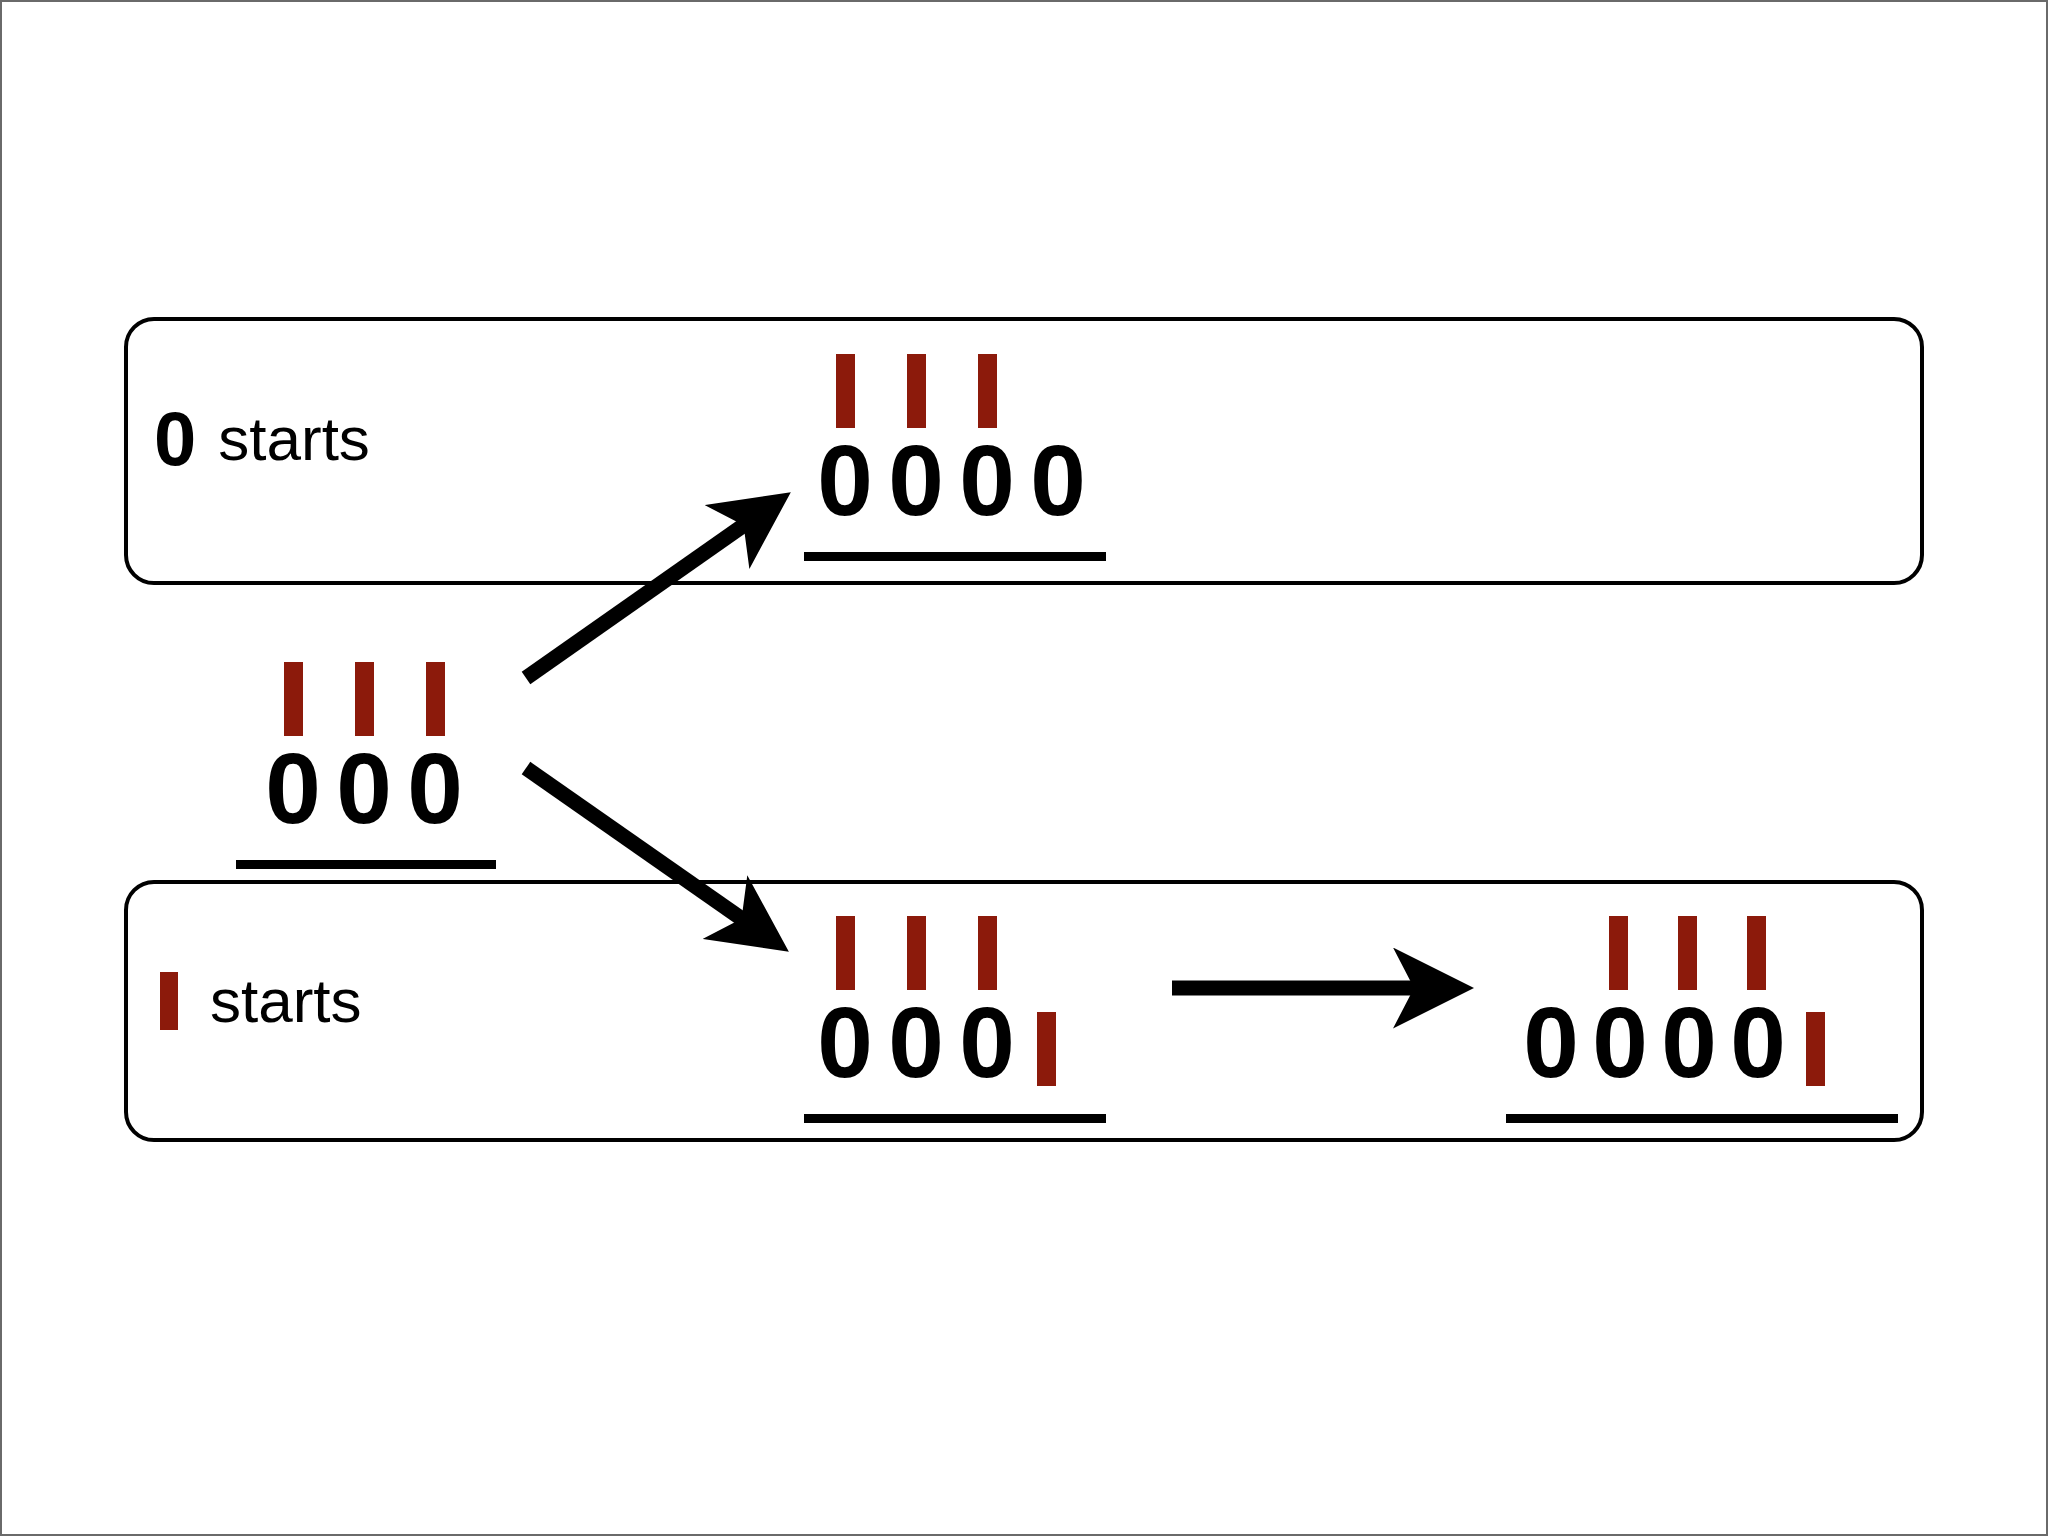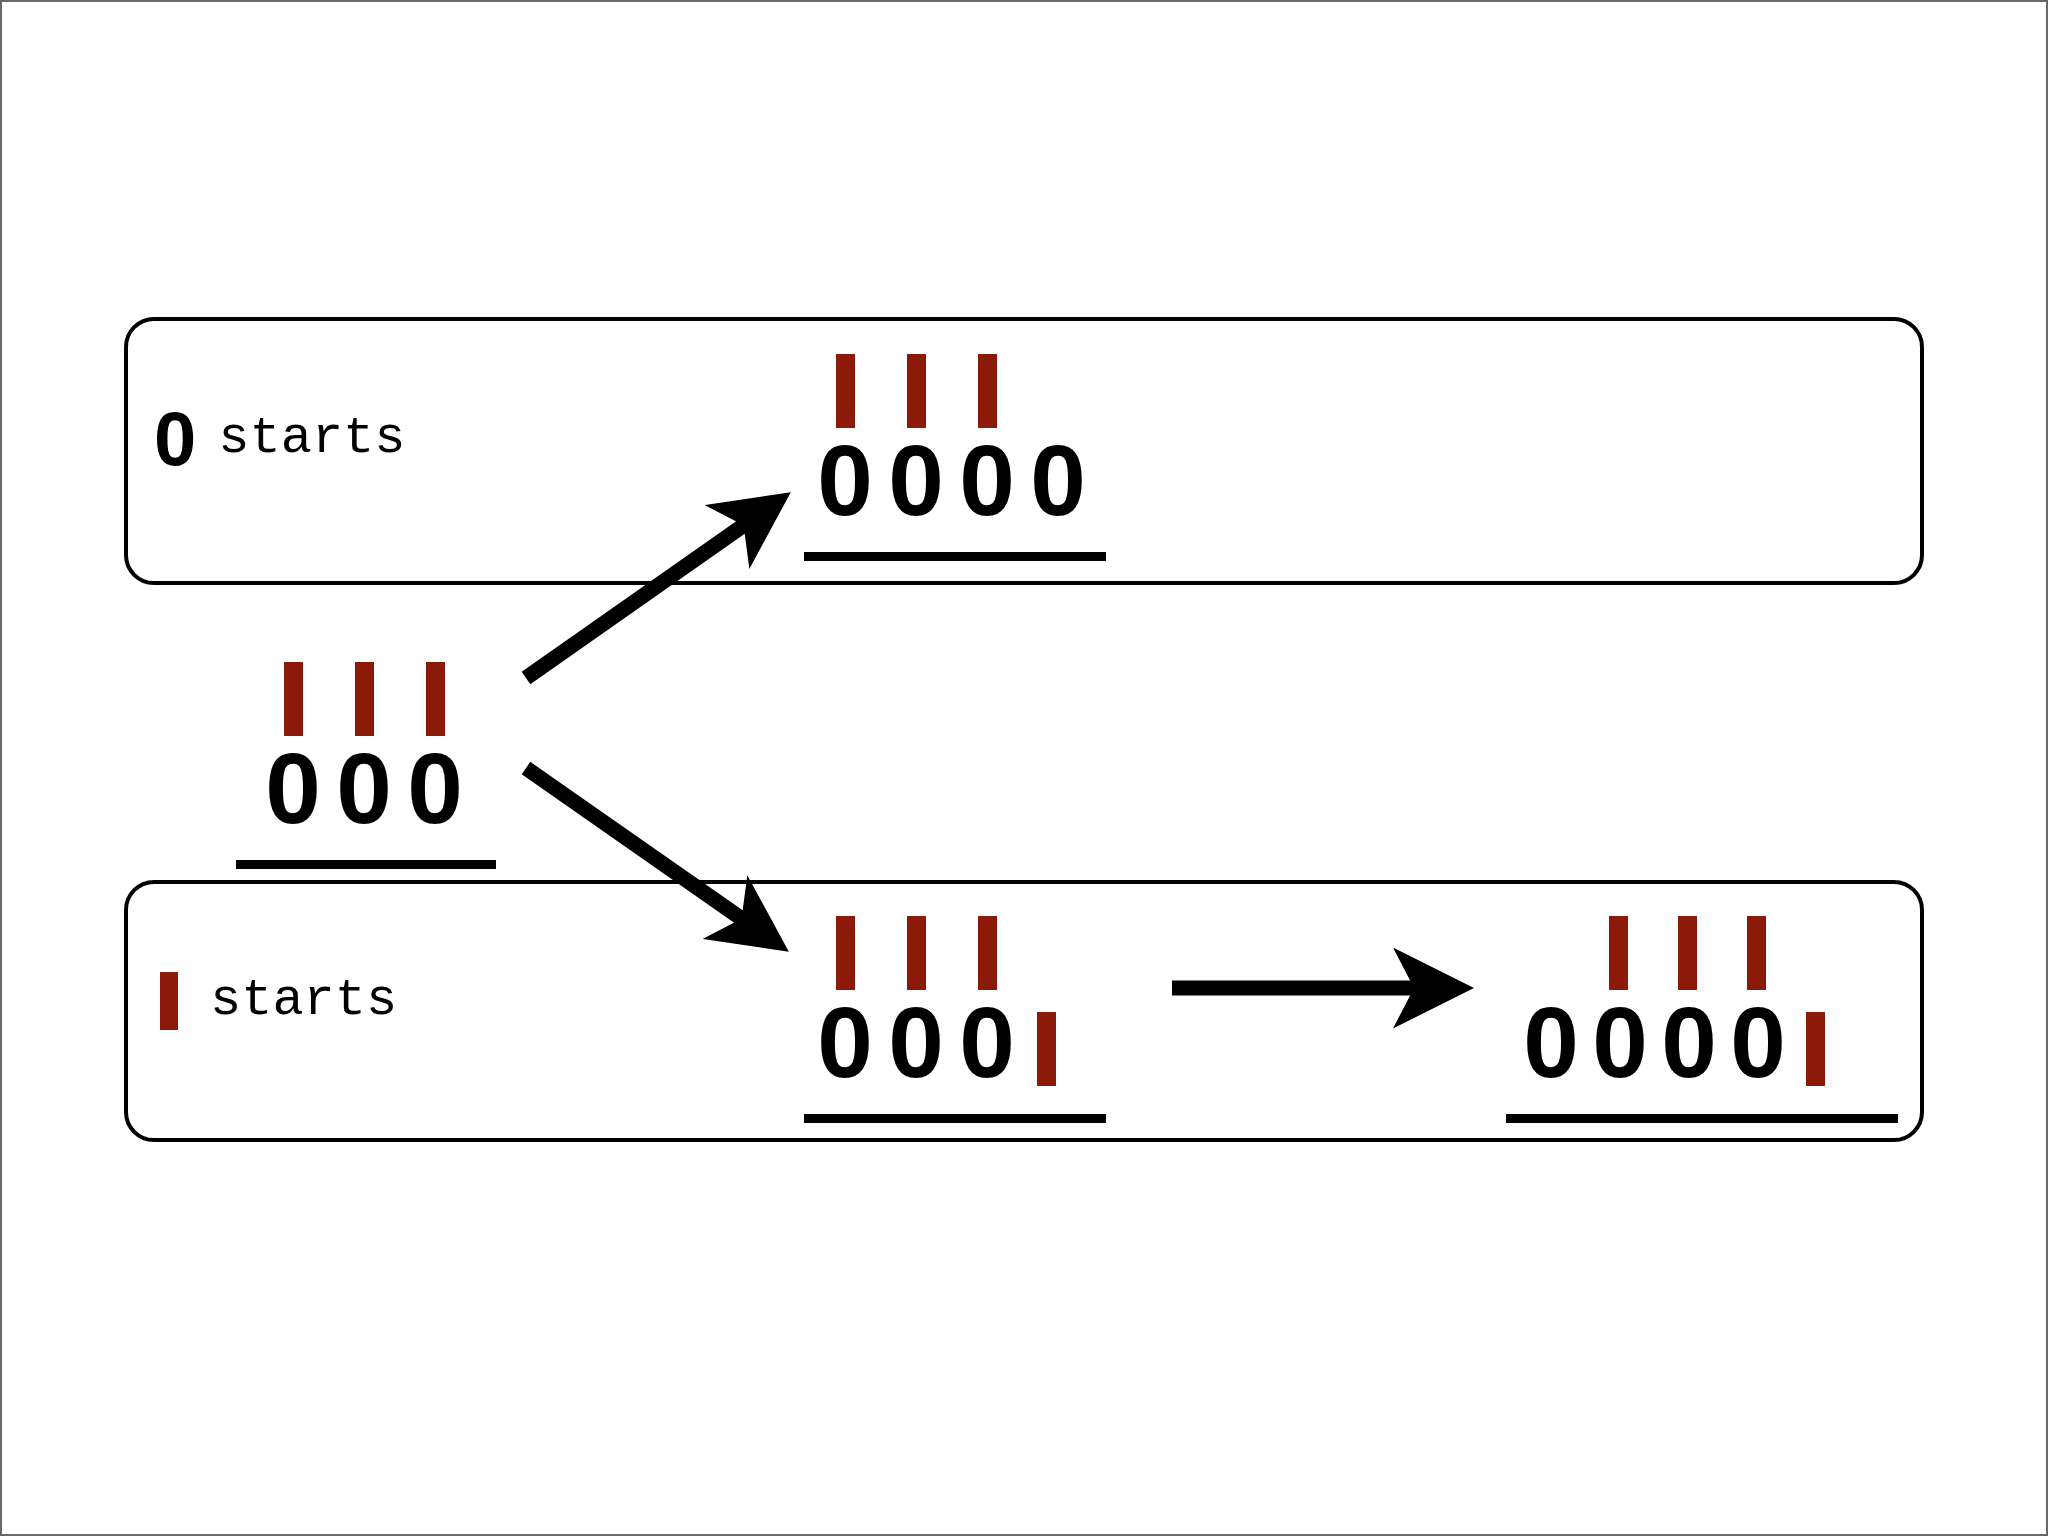--- a/index.html
+++ b/index.html
@@ -50,22 +50,22 @@
   }
   .label-sym-bar {
     display: inline-block;
     width: 18px;
     height: 58px;
     background: #8C1A0B;
     margin-right: 32px;
     margin-left: 6px;
   }
   .label-text {
-    font-family: Liberation Mono, monospace;
-    font-size: 52px;
+    font-family: Liberation Sans, sans-serif;
+    font-size: 62px;
     line-height: 78px;
     color: #000000;
   }
 
   
   .num-group {
     position: absolute;
   }
   .marker-row {
     position: relative;

